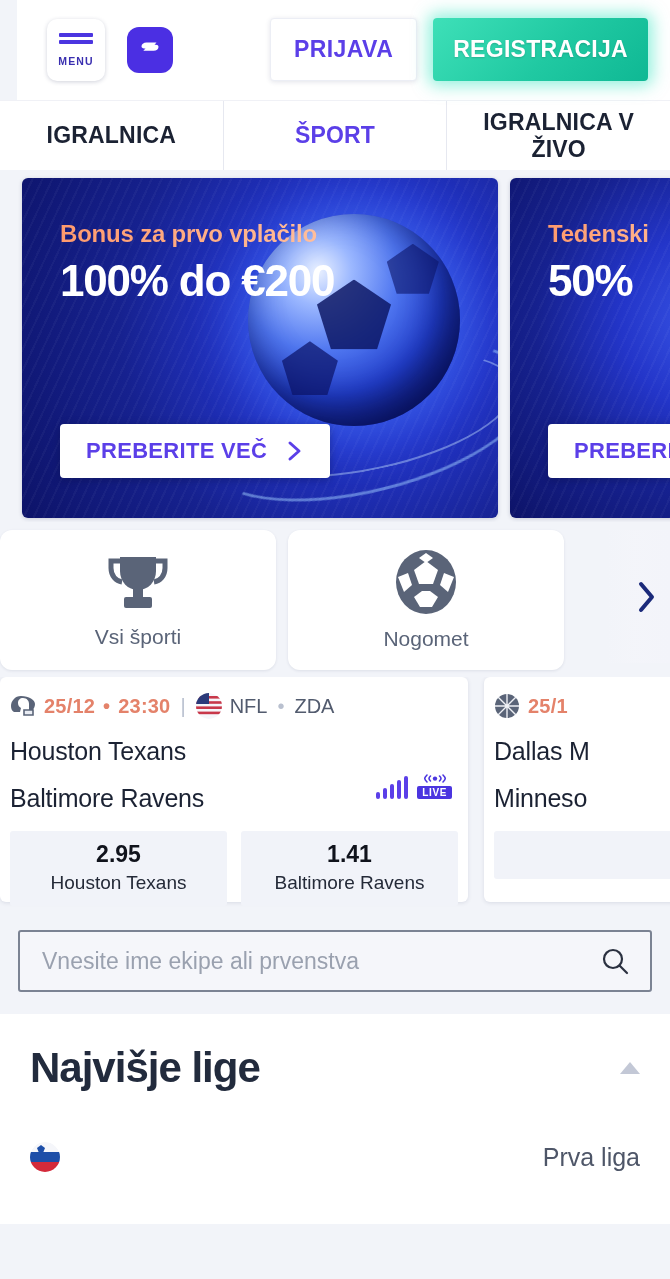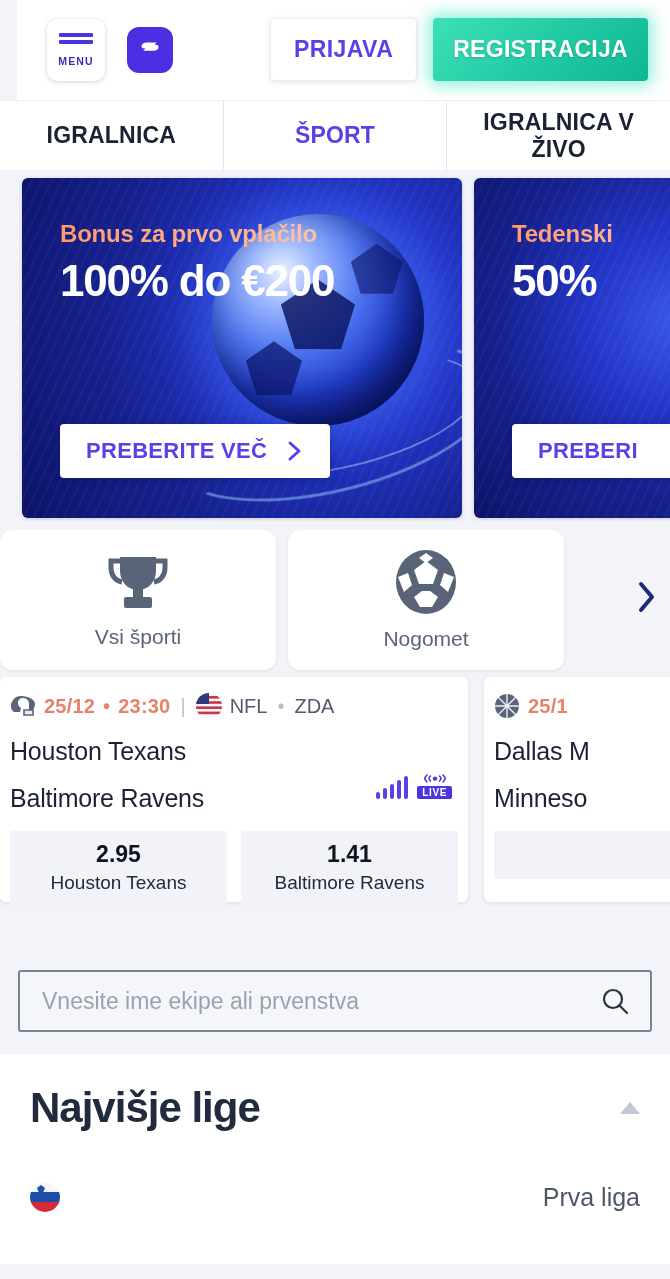--- a/index.html
+++ b/index.html
@@ -84,21 +84,21 @@
     display: flex; gap: 12px; overflow: hidden;
   }
   .banner {
     position: relative; flex: 0 0 auto;
     height: 340px; border-radius: 6px; overflow: hidden;
     background:
       repeating-linear-gradient(115deg, rgba(255,255,255,.035) 0 2px, rgba(255,255,255,0) 2px 9px),
       radial-gradient(circle at 72% 42%, #3a57e8 0%, #2335c9 32%, #16218f 62%, #0d1368 100%);
     box-shadow: 0 1px 4px rgba(20,30,70,.18);
   }
-  .banner-1 { width: 440px; }
+  .banner-1 { width: 476px; }
   .banner-2 { width: 280px; }
   .ball {
     position: absolute; right: 38px; top: 36px;
     width: 212px; height: 212px; border-radius: 50%;
     background:
       radial-gradient(circle at 33% 27%, #eaf1ff 0%, #9cb8ff 16%, #4f76f0 38%, #2340cf 60%, #0e1a86 85%);
     box-shadow: 0 0 46px 14px rgba(70,120,255,.45), inset -12px -16px 40px rgba(3,8,60,.7);
     overflow: hidden;
   }
   .ball::before {
@@ -219,21 +219,21 @@
   }
   .odd-val { font-size: 23px; font-weight: bold; color: #10131c; }
   .odd-name { font-size: 19px; color: #242a38; margin-top: 4px; white-space: nowrap; }
 
   
   .search-wrap { padding: 18px 18px 22px 18px; background: #f2f4f9; }
   .search-box {
     height: 62px; background: #f5f6fa;
     border: 2px solid #7b8393; border-radius: 3px;
     display: flex; align-items: center;
-    padding: 0 20px 0 22px; gap: 10px; margin-top: 40px;
+    padding: 0 20px 0 22px; gap: 10px;
   }
   .search-input {
     flex: 1 1 auto; border: none; outline: none; background: transparent;
     font-family: "Liberation Sans", sans-serif;
     font-size: 23px; color: #2b3140;
   }
   .search-input::placeholder { color: #9aa1af; }
 
   
   .leagues { background: #ffffff; padding: 30px 30px 0 30px; min-height: 210px; }

